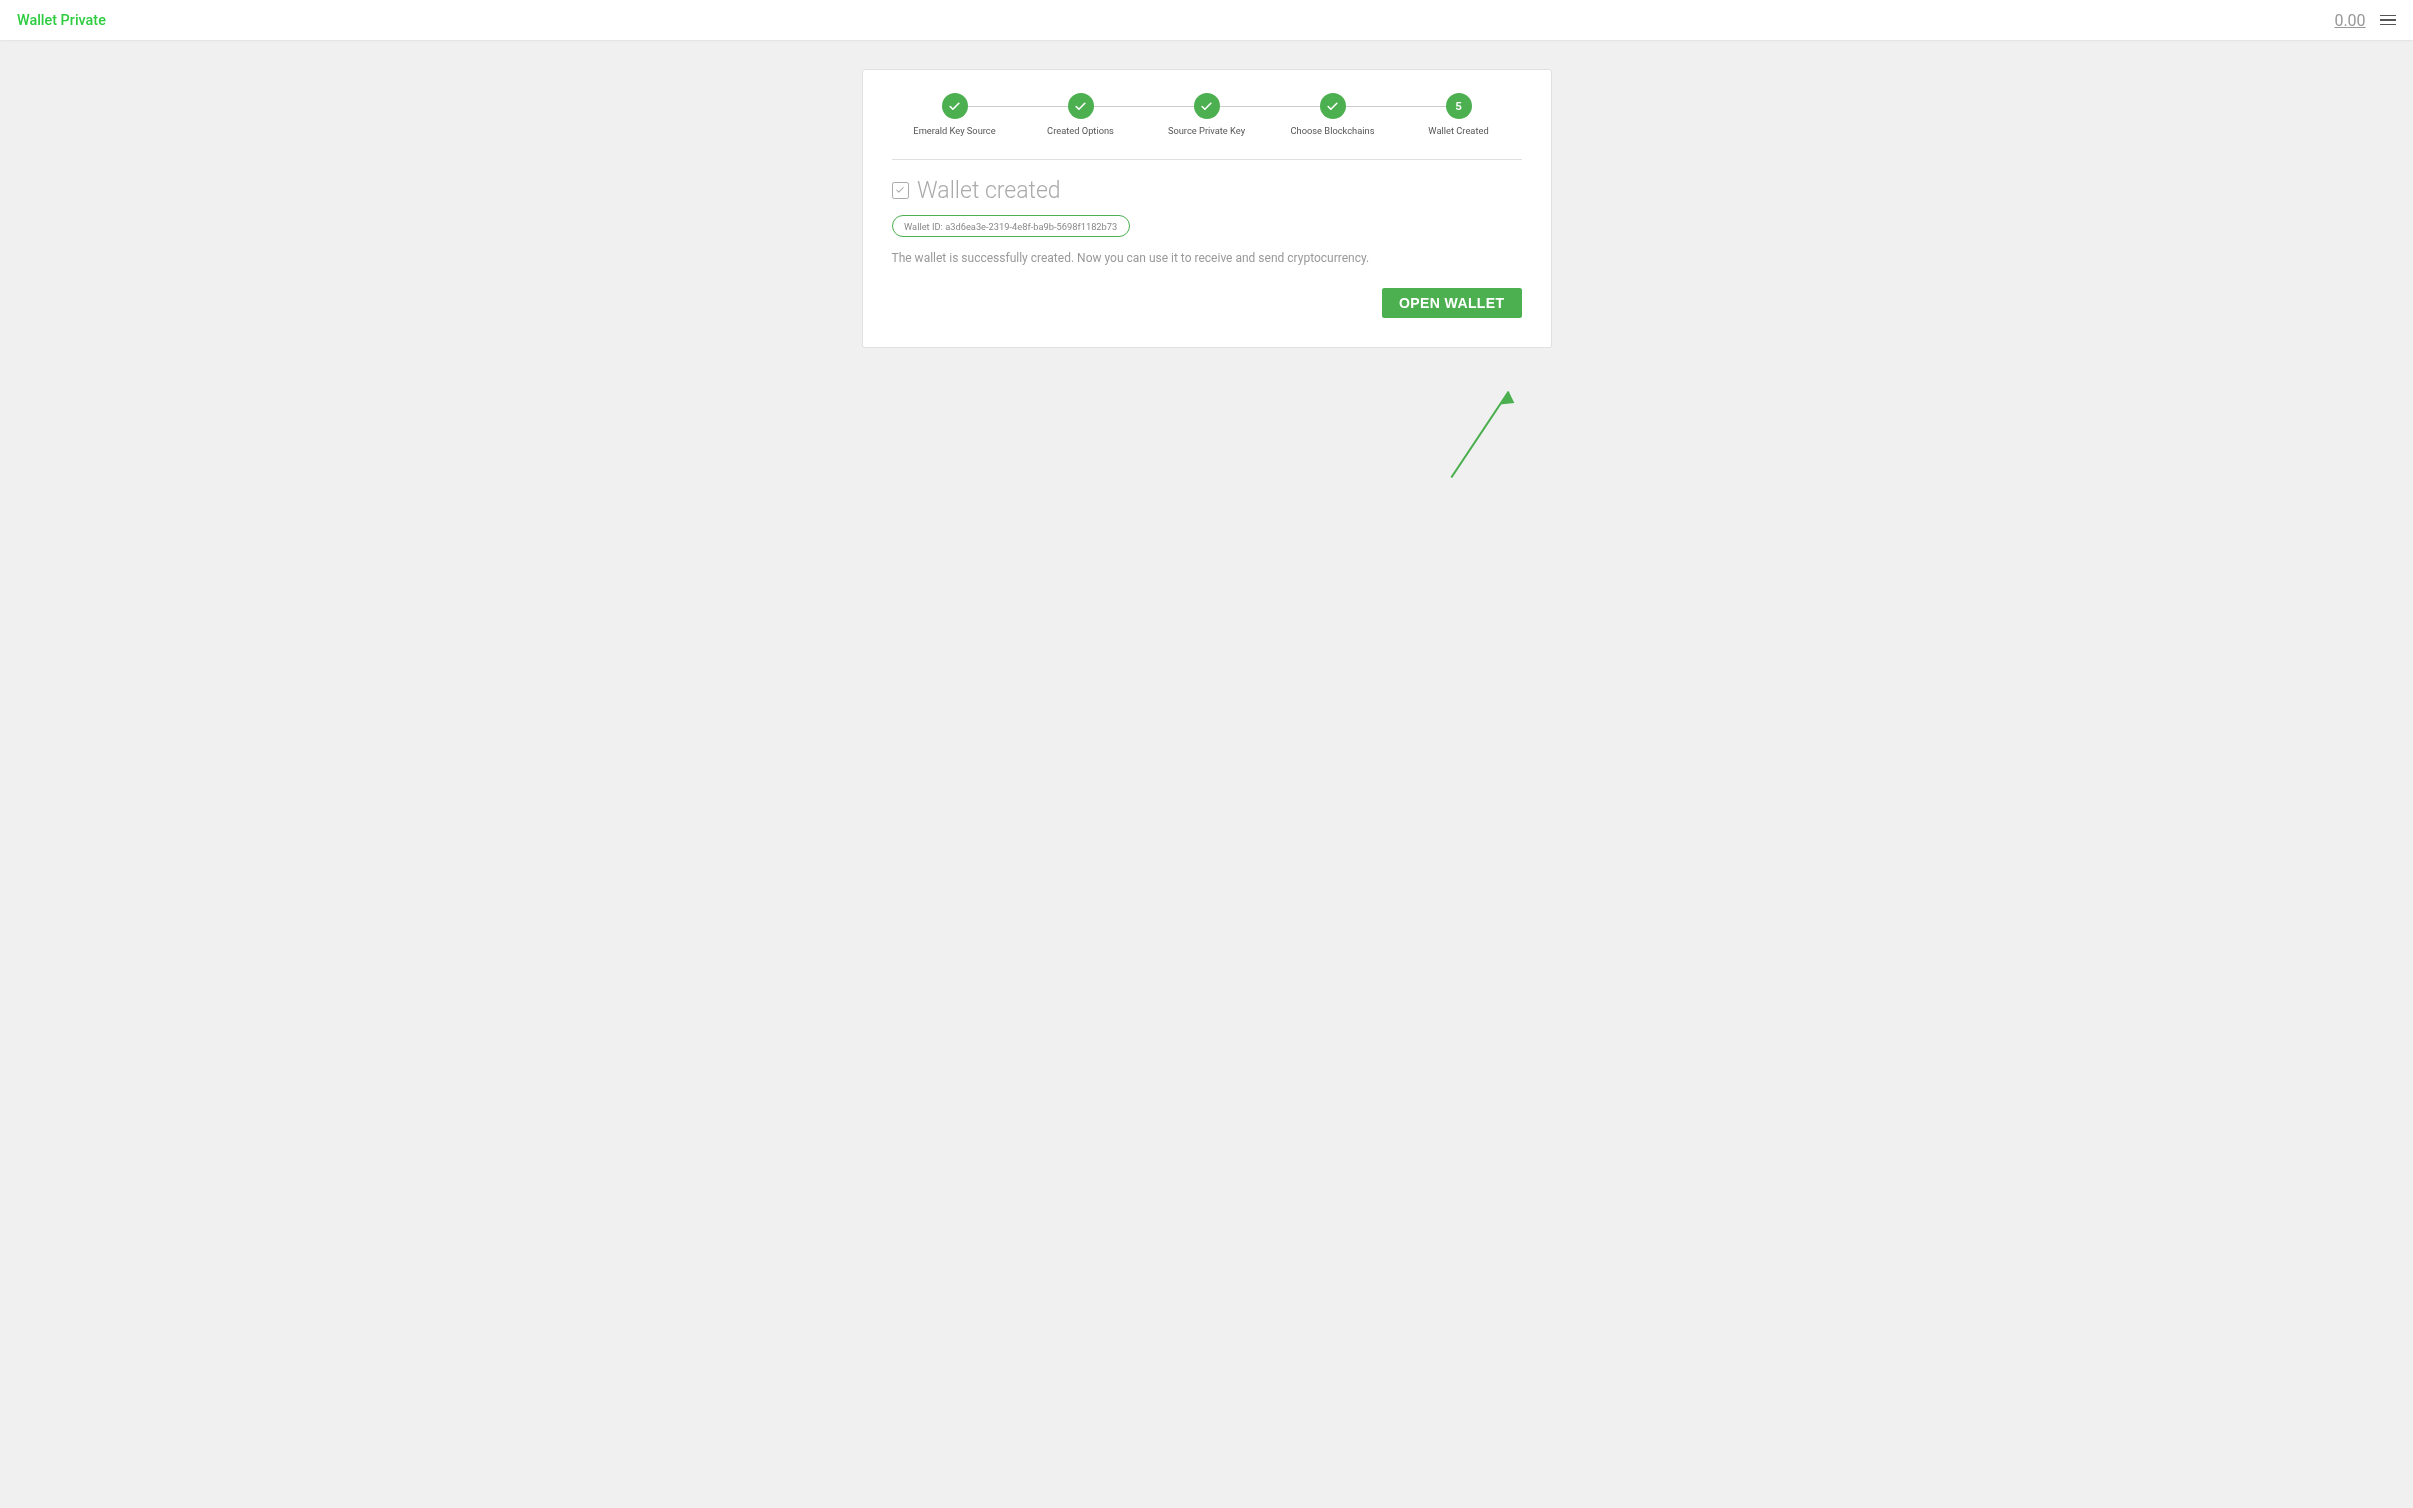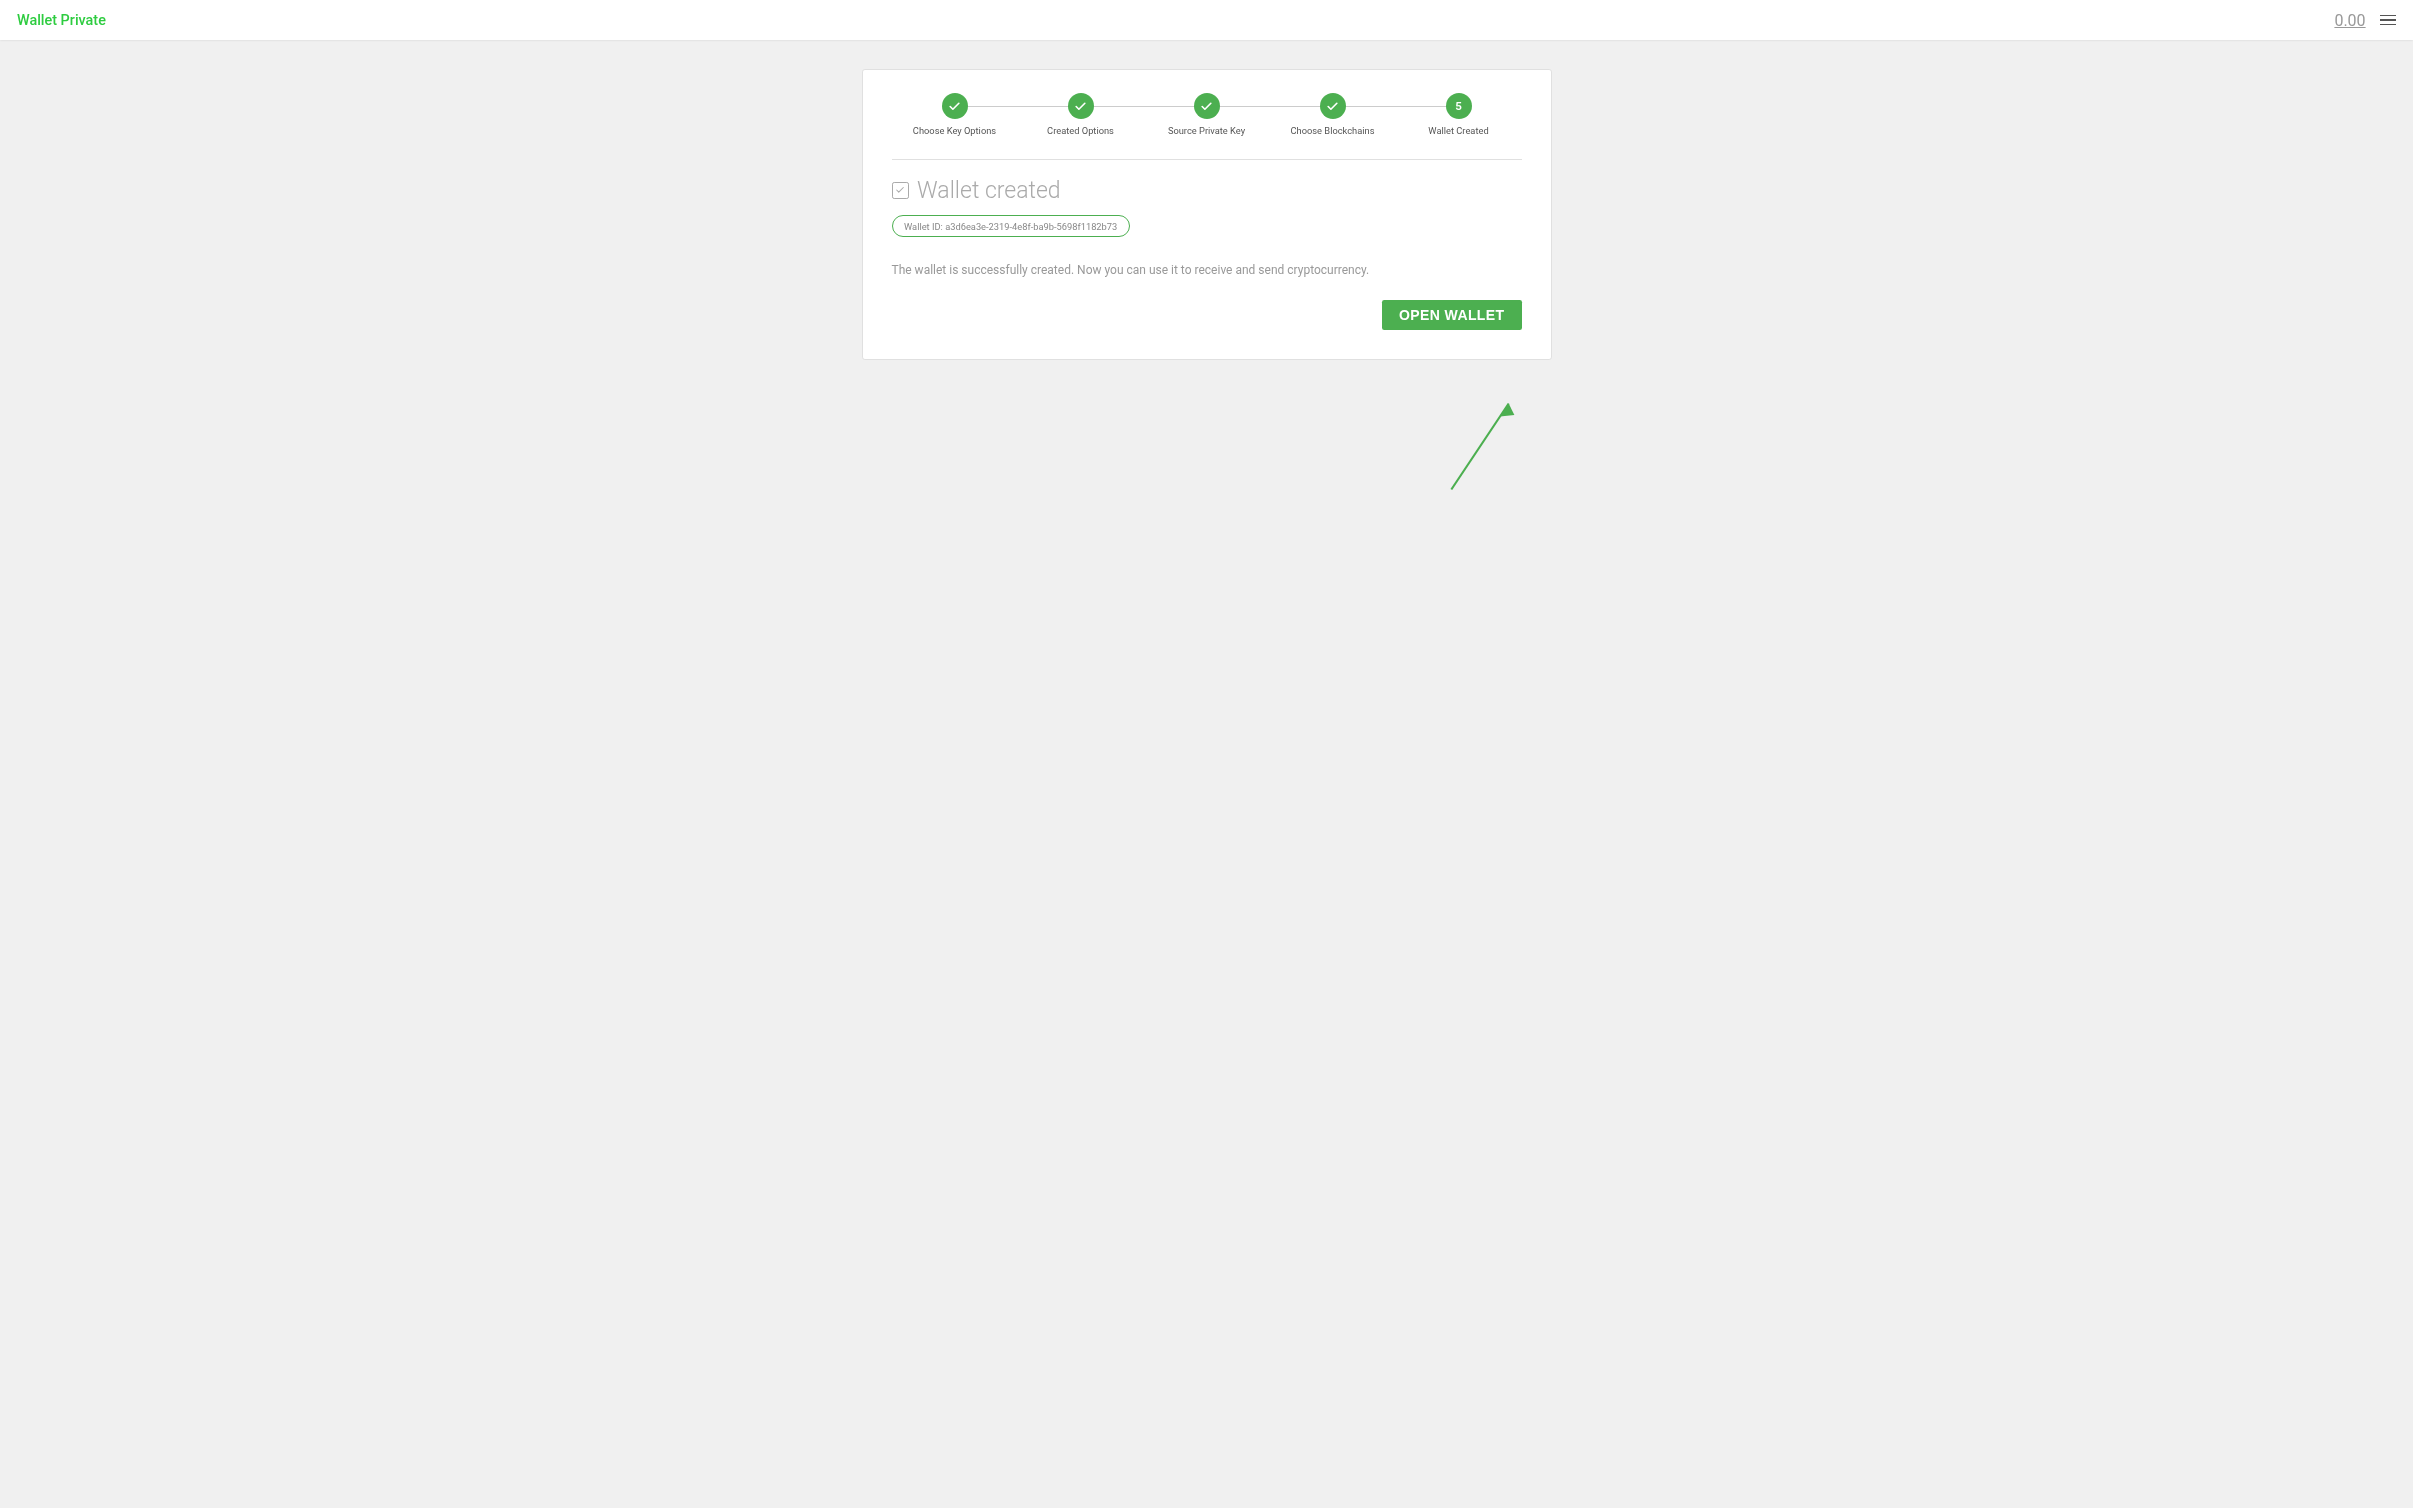--- a/index.html
+++ b/index.html
@@ -173,21 +173,21 @@
       font-size: 23px;
       font-weight: 300;
       color: #aaa;
     }
 
     .wallet-id-container {
       display: inline-block;
       border: 1.4px solid #4caf50;
       border-radius: 14.4px;
       padding: 2.9px 11.5px;
-      margin-bottom: 26px;
+      margin-bottom: 14px;
     }
 
     .wallet-id-text {
       font-size: 9.3px;
       color: #888;
     }
 
     .wallet-success-text {
       font-size: 12px;
       color: #999;
@@ -237,21 +237,21 @@
 
     
     <div class="stepper">
 
       <div class="step">
         <div class="step-circle">
           <svg viewBox="0 0 24 24" fill="none" stroke="white" stroke-width="3" stroke-linecap="round" stroke-linejoin="round">
             <polyline points="20 6 9 17 4 12"></polyline>
           </svg>
         </div>
-        <span class="step-label">Choose Key Options</span>
+        <span class="step-label">Emerald Key Source</span>
       </div>
 
       <div class="step">
         <div class="step-circle">
           <svg viewBox="0 0 24 24" fill="none" stroke="white" stroke-width="3" stroke-linecap="round" stroke-linejoin="round">
             <polyline points="20 6 9 17 4 12"></polyline>
           </svg>
         </div>
         <span class="step-label">Created Options</span>
       </div>

